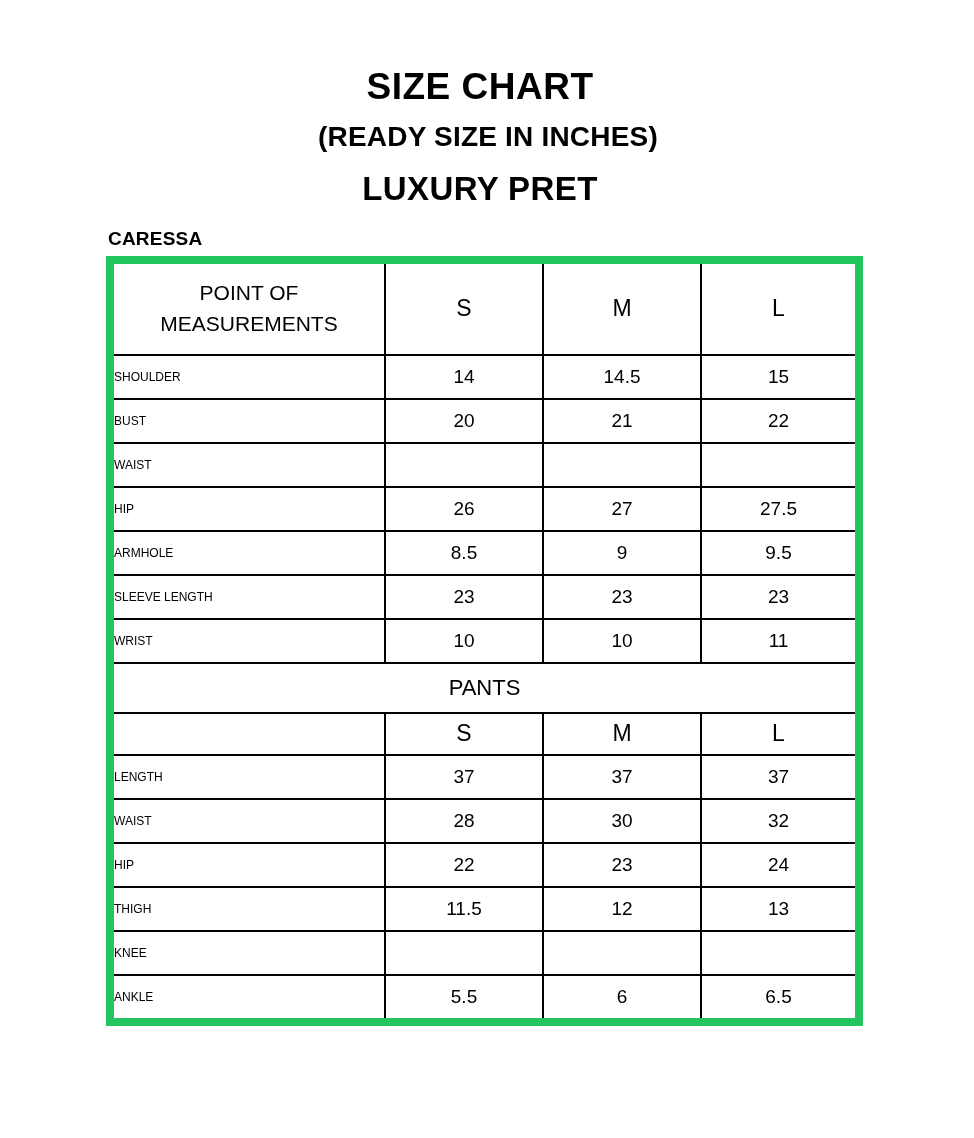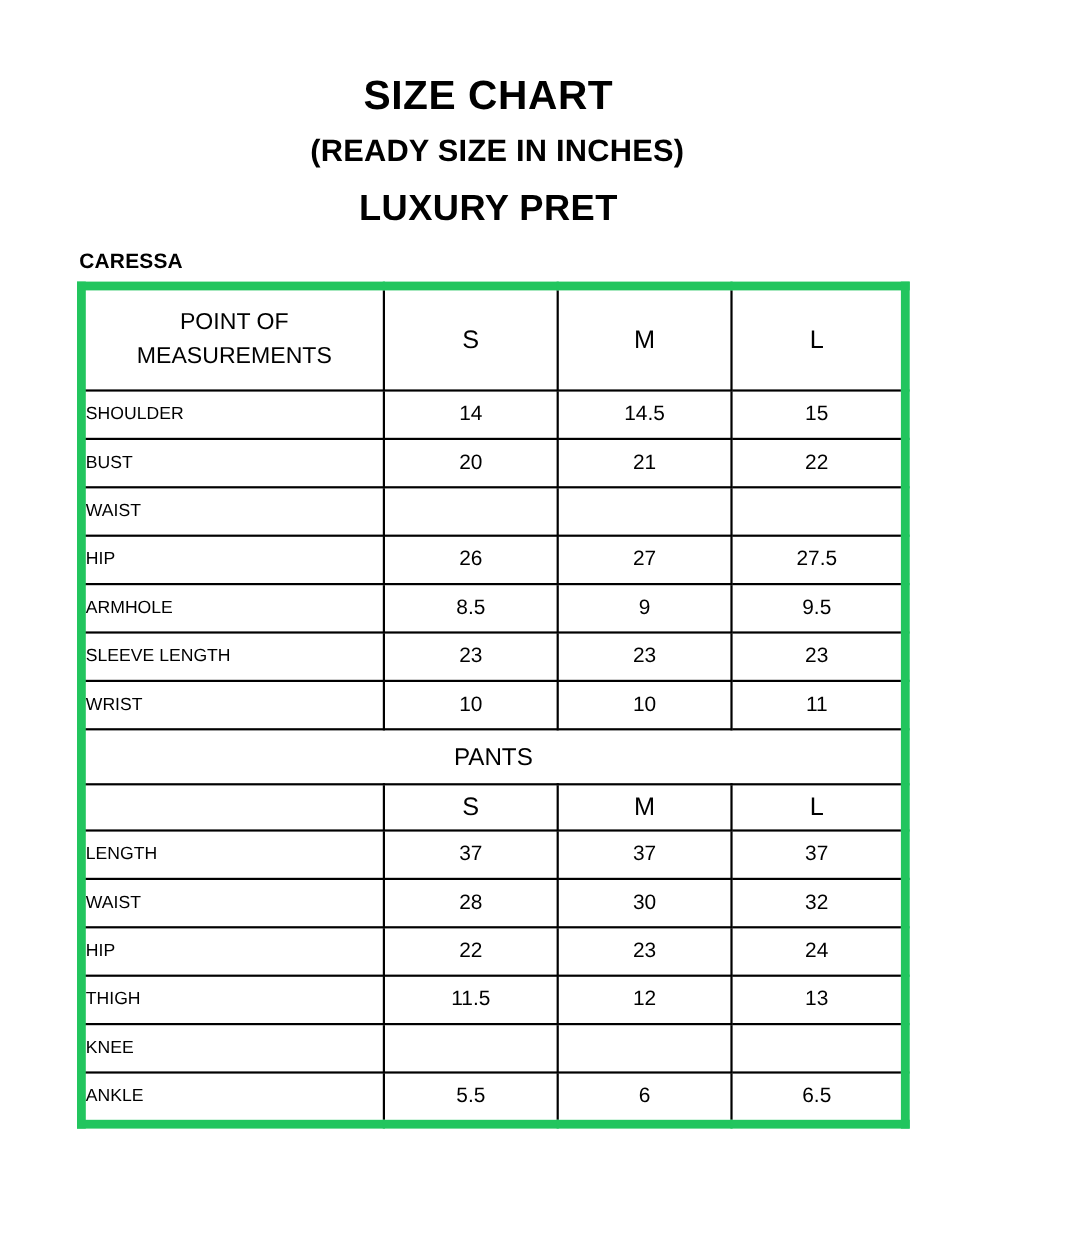--- a/index.html
+++ b/index.html
@@ -13,20 +13,21 @@
     font-family: "Liberation Sans", sans-serif;
     color: #000000;
     -webkit-font-smoothing: antialiased;
   }
 
   .page {
     position: relative;
     width: 888px;
     height: 1138px;
     overflow: hidden;
+    padding-left: 36px;
   }
 
   
   .titles {
     padding-top: 66px;
     text-align: center;
   }
   .title-main {
     font-size: 37px;
     font-weight: bold;
@@ -93,21 +94,21 @@
   .hdr-size {
     text-align: center;
     font-size: 23px;
     font-weight: bold;
     height: 90px;
   }
 
   
   .row-label {
     text-align: left;
-    font-size: 16px;
+    font-size: 12px;
     padding: 0 0 0 9px;
     height: 42px;
     line-height: 1;
     vertical-align: bottom;
     padding-bottom: 6px;
   }
   .row-value {
     text-align: center;
     font-size: 19px;
     height: 42px;

